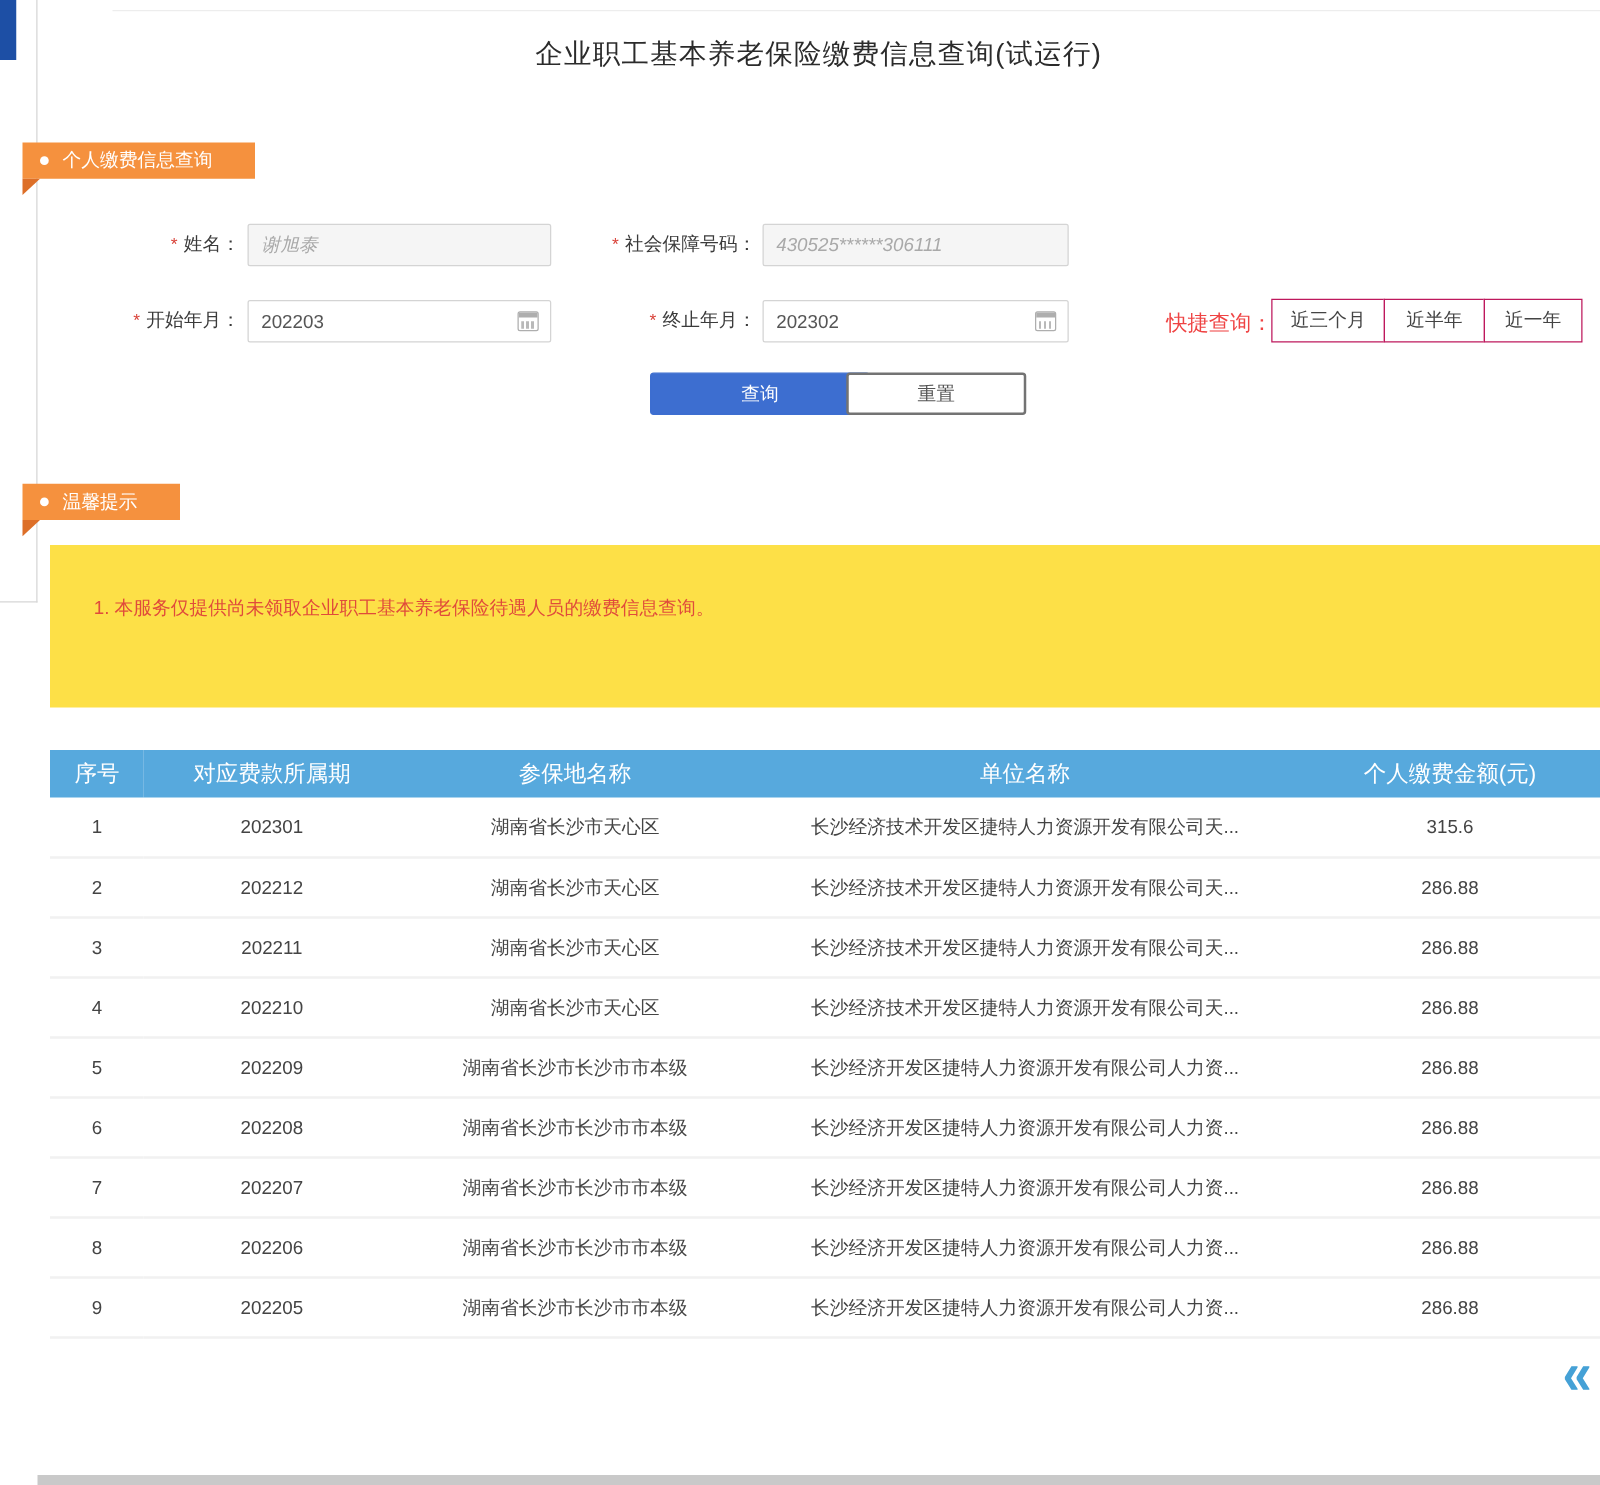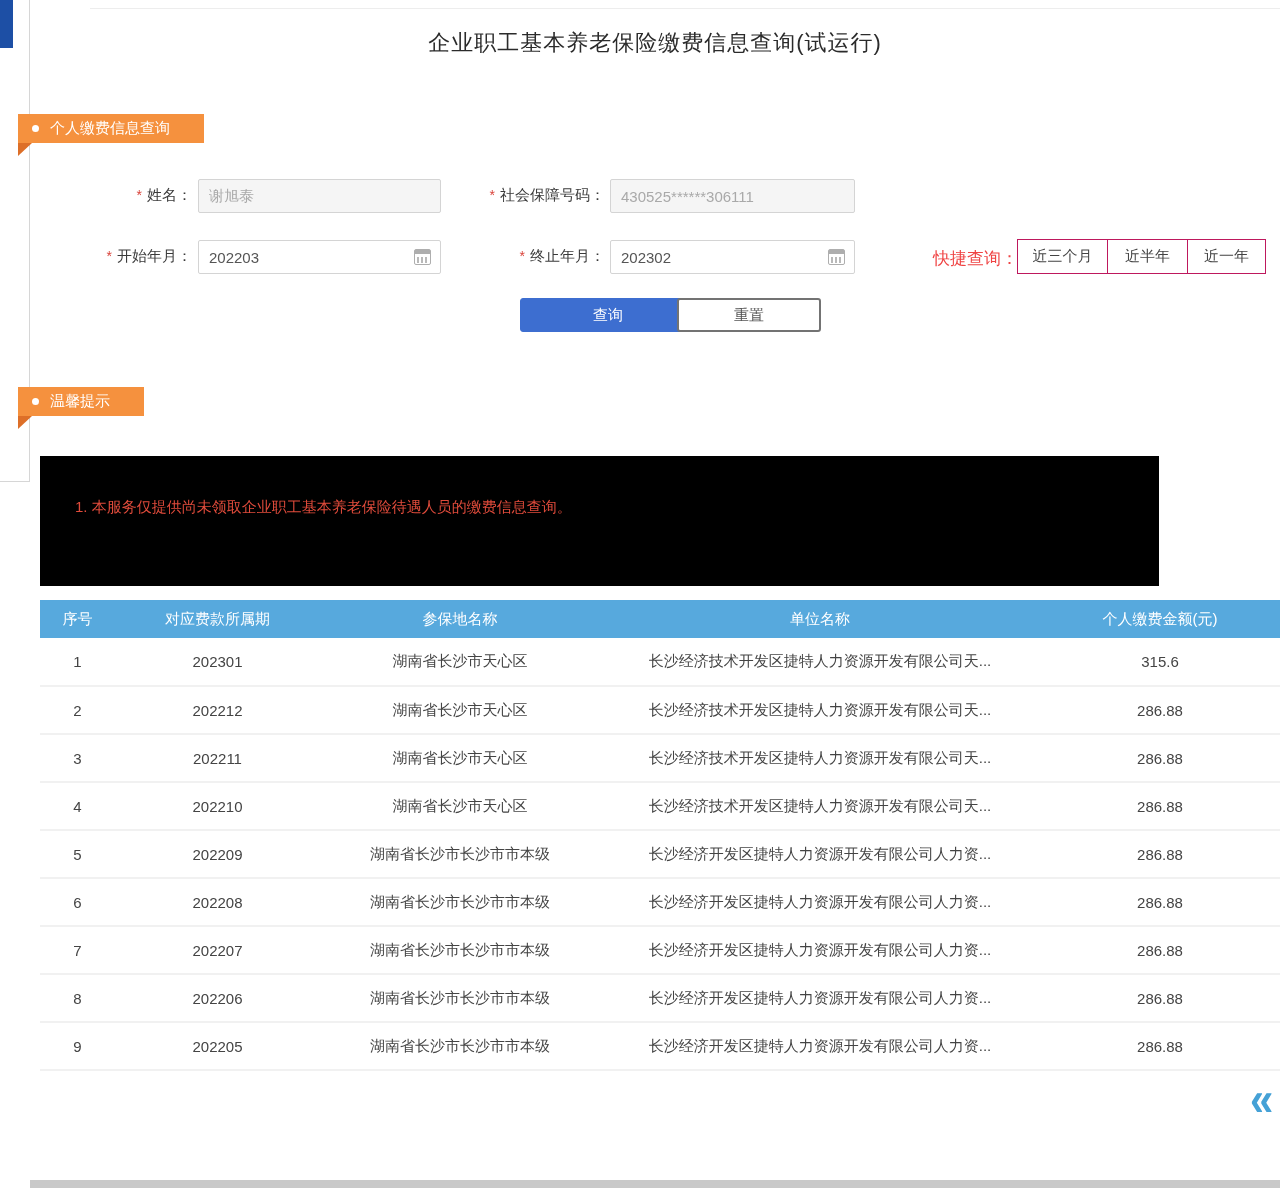--- a/index.html
+++ b/index.html
@@ -22,49 +22,49 @@
   .ribbon .dot { width:7px; height:7px; border-radius:50%; background:#fff; }
   .ribbon-fold { position:absolute; width:0; height:0;
     border-top:13px solid #dd6f28; border-right:14px solid transparent; }
 
   
   .f-label { position:absolute; font-size:15px; color:#3a3a3a; text-align:right; }
   .req { color:#d9433a; margin-right:5px; font-size:14px; }
   .f-input { position:absolute; height:34px; border:1px solid #d4d4d4; border-radius:2px;
     font-size:15px; padding:0 10px; color:#555; outline:none;
     font-family:"Liberation Sans","DejaVu Sans",sans-serif; }
-  .f-input.disabled { background:#f5f5f5; color:#a9a9a9; }
+  .f-input.disabled { background:#f5f5f5; color:#a9a9a9;font-style:italic; }
   .cal-icon { position:absolute; width:17px; height:16px; border:1px solid #aeaeae;
     border-radius:2px; background:#fff; cursor:pointer; }
   .cal-icon::before { content:""; position:absolute; left:0; right:0; top:0; height:4px;
     background:#aeaeae; }
   .cal-icon::after { content:""; position:absolute; left:2px; top:7px; width:11px; height:6px;
     background:repeating-linear-gradient(90deg,#b9b9b9 0 2px,transparent 2px 4px); }
 
   .quick-label { position:absolute; font-size:17px; color:#ef4444; }
   .quick-group { position:absolute; display:flex; }
   .quick-btn { height:35px; background:#fff; border:1px solid #be185d; font-size:15px;
     color:#444; display:flex; align-items:center; justify-content:center; cursor:pointer;
     font-family:inherit; }
   .quick-btn + .quick-btn { margin-left:-1px; }
 
   .btn { position:absolute; height:34px; border-radius:3px; font-size:15px; cursor:pointer;
     display:flex; align-items:center; justify-content:center; font-family:inherit; }
   .btn-primary { background:#3d6ed0; border:1px solid #3d6ed0; color:#fff; width:176px; }
   .btn-plain { background:#fff; border:2px solid #737373; color:#555; width:144px; }
 
   
-  .notice { position:absolute; left:40px; top:456px; width:1119px; height:130px;
-    background:#000000; padding:38px 30px 0 35px; }
+  .notice { position:absolute; left:40px; top:436px; width:1240px; height:130px;
+    background:#fde047; padding:38px 30px 0 35px; }
   .notice p { font-size:15px; color:#e04b3b; line-height:26px; }
 
   
   .grid { position:absolute; left:40px; top:600px; width:1240px; border-collapse:collapse;
     table-layout:fixed; }
-  .grid th { background:#57a9dd; color:#fff; font-weight:400; font-size:15px; height:38px; }
+  .grid th { background:#57a9dd; color:#fff; font-weight:400; font-size:18px; height:38px; }
   .grid td { height:48px; text-align:center; font-size:15px; color:#444;
     border-bottom:2px solid #f1f1f1; background:#fff; overflow:hidden; white-space:nowrap;
     text-overflow:ellipsis; padding:0 6px; }
   .col-idx { width:75px; } .col-period { width:205px; } .col-area { width:280px; }
   .col-comp { width:440px; } .col-amt { width:240px; }
 
   .collapse-ctrl { position:absolute; left:1250px; top:1078px; font-size:42px; font-weight:700;
     color:#45a1d6; cursor:pointer; line-height:1; transform:scaleY(1.15); }
 
   .bottom-strip { position:absolute; left:30px; bottom:0; width:1250px; height:8px; background:#c9c9c9; }

